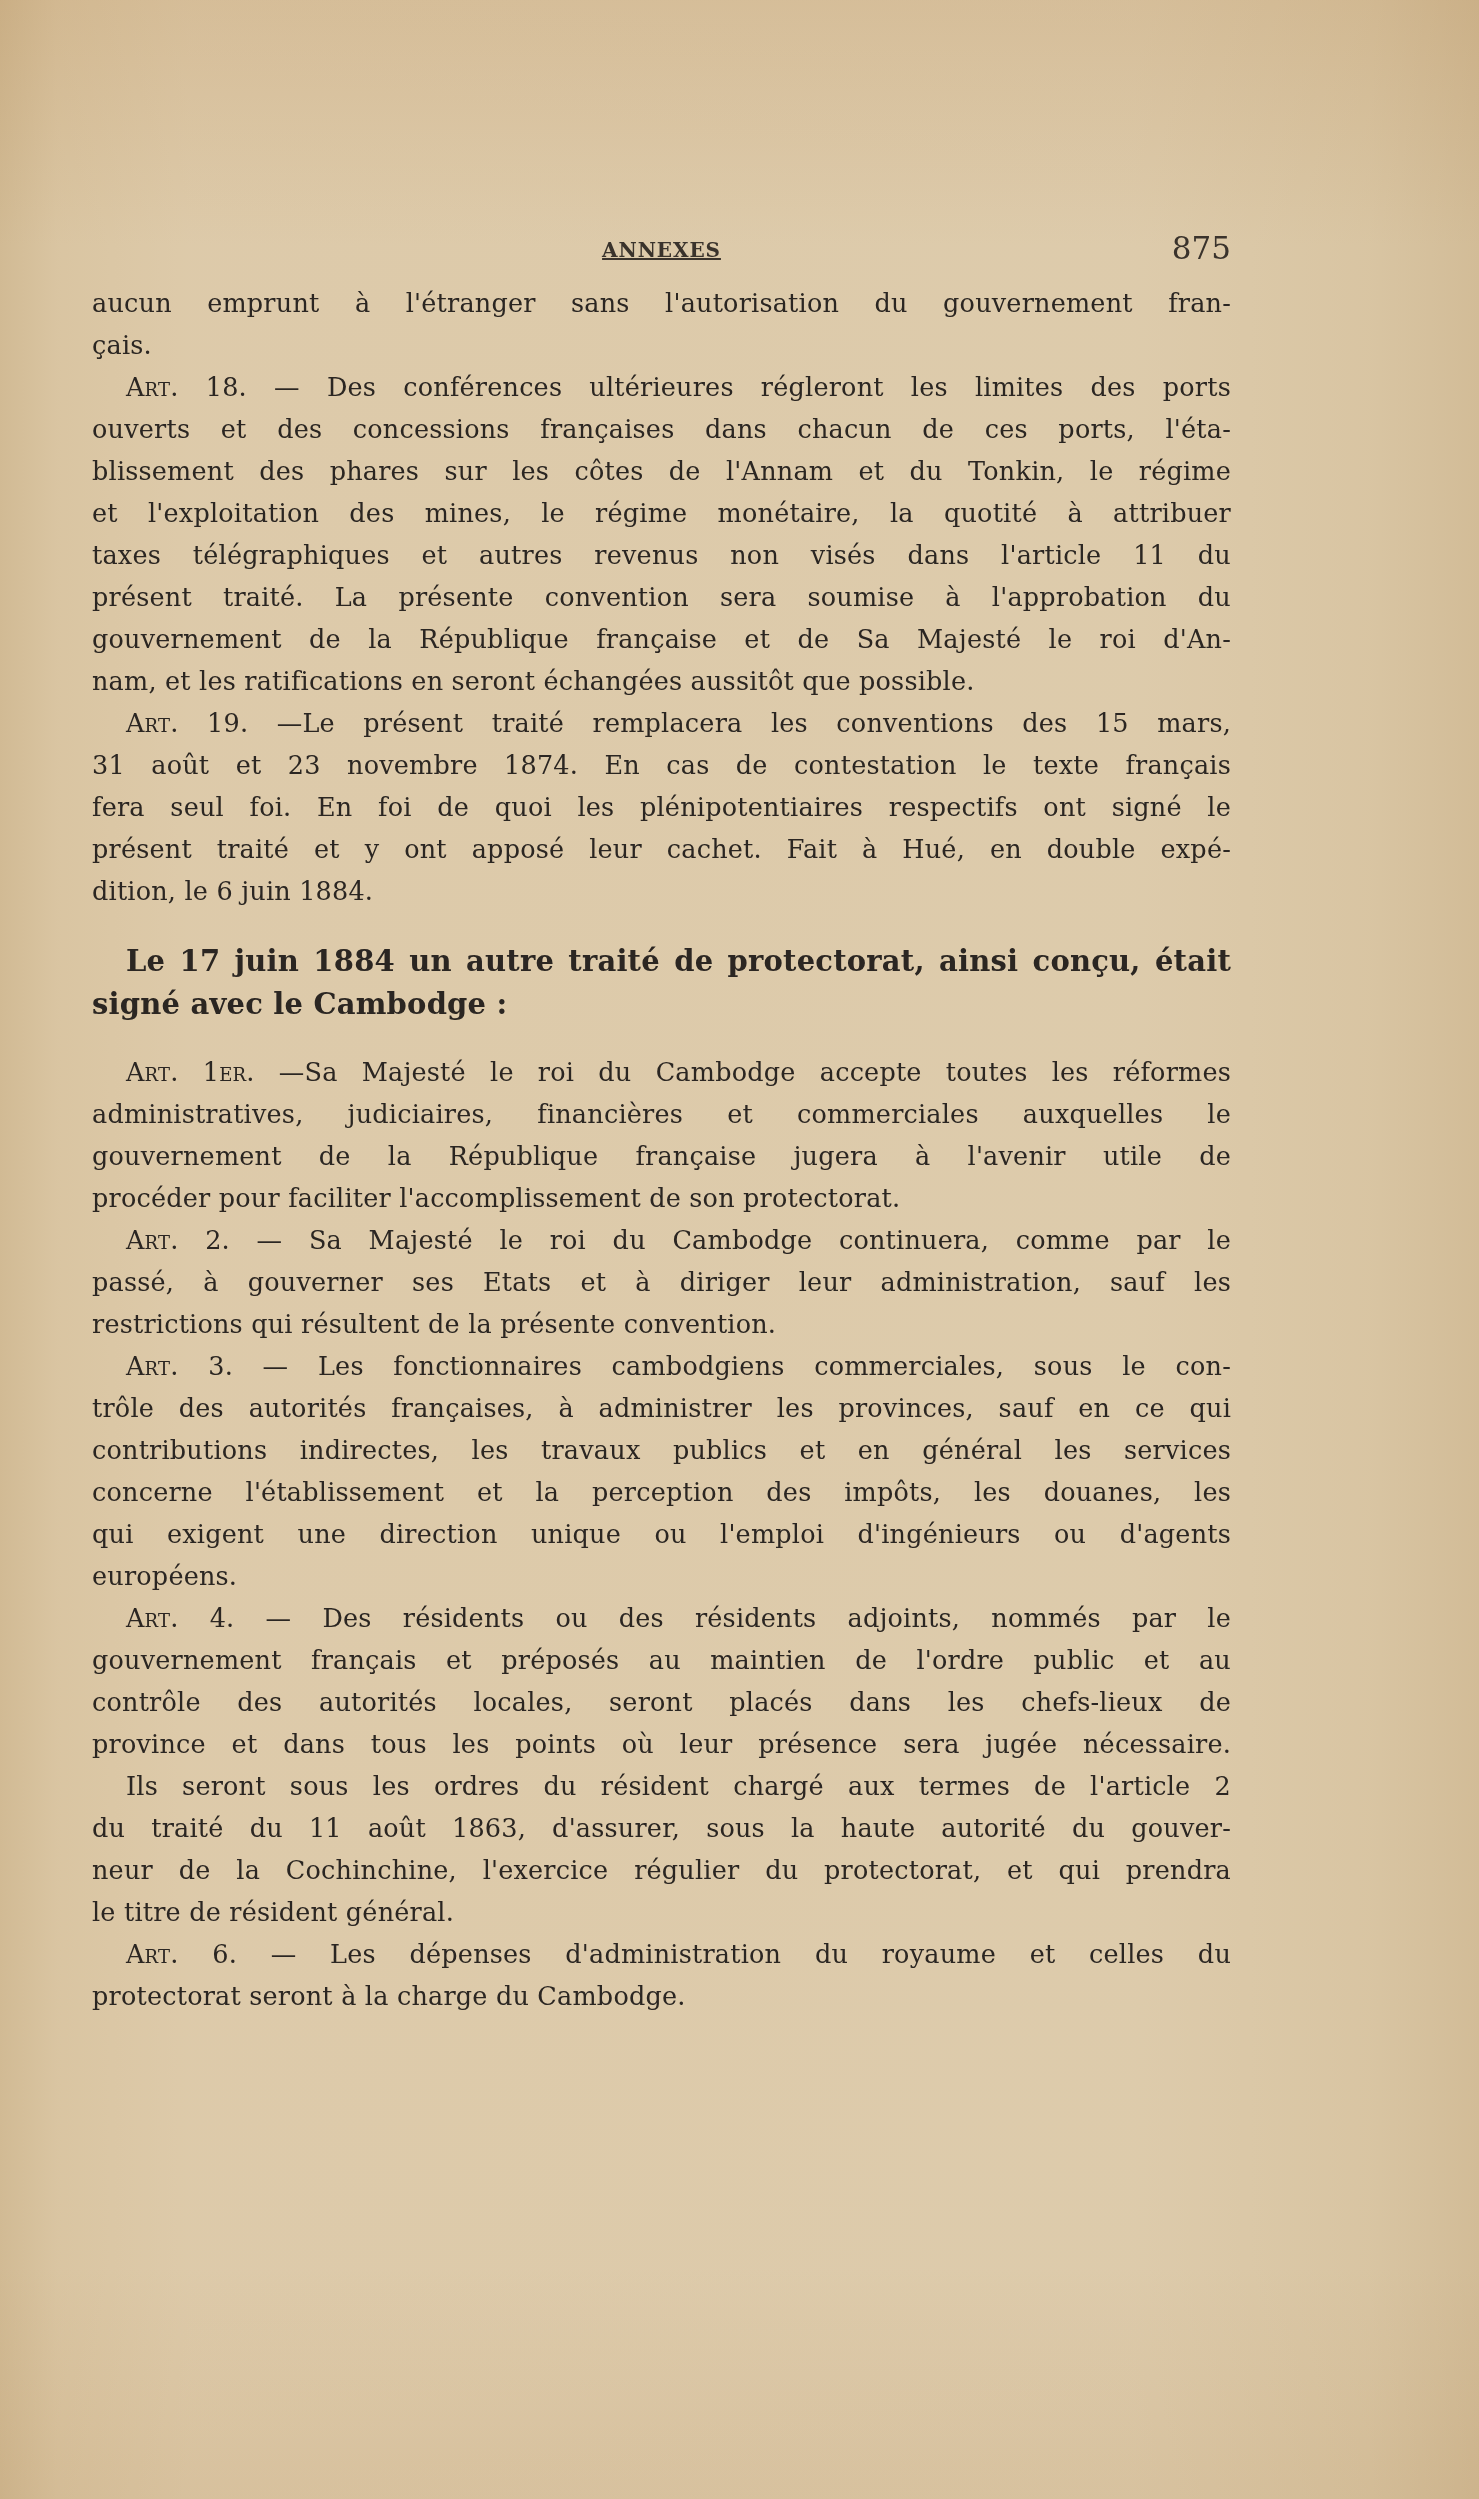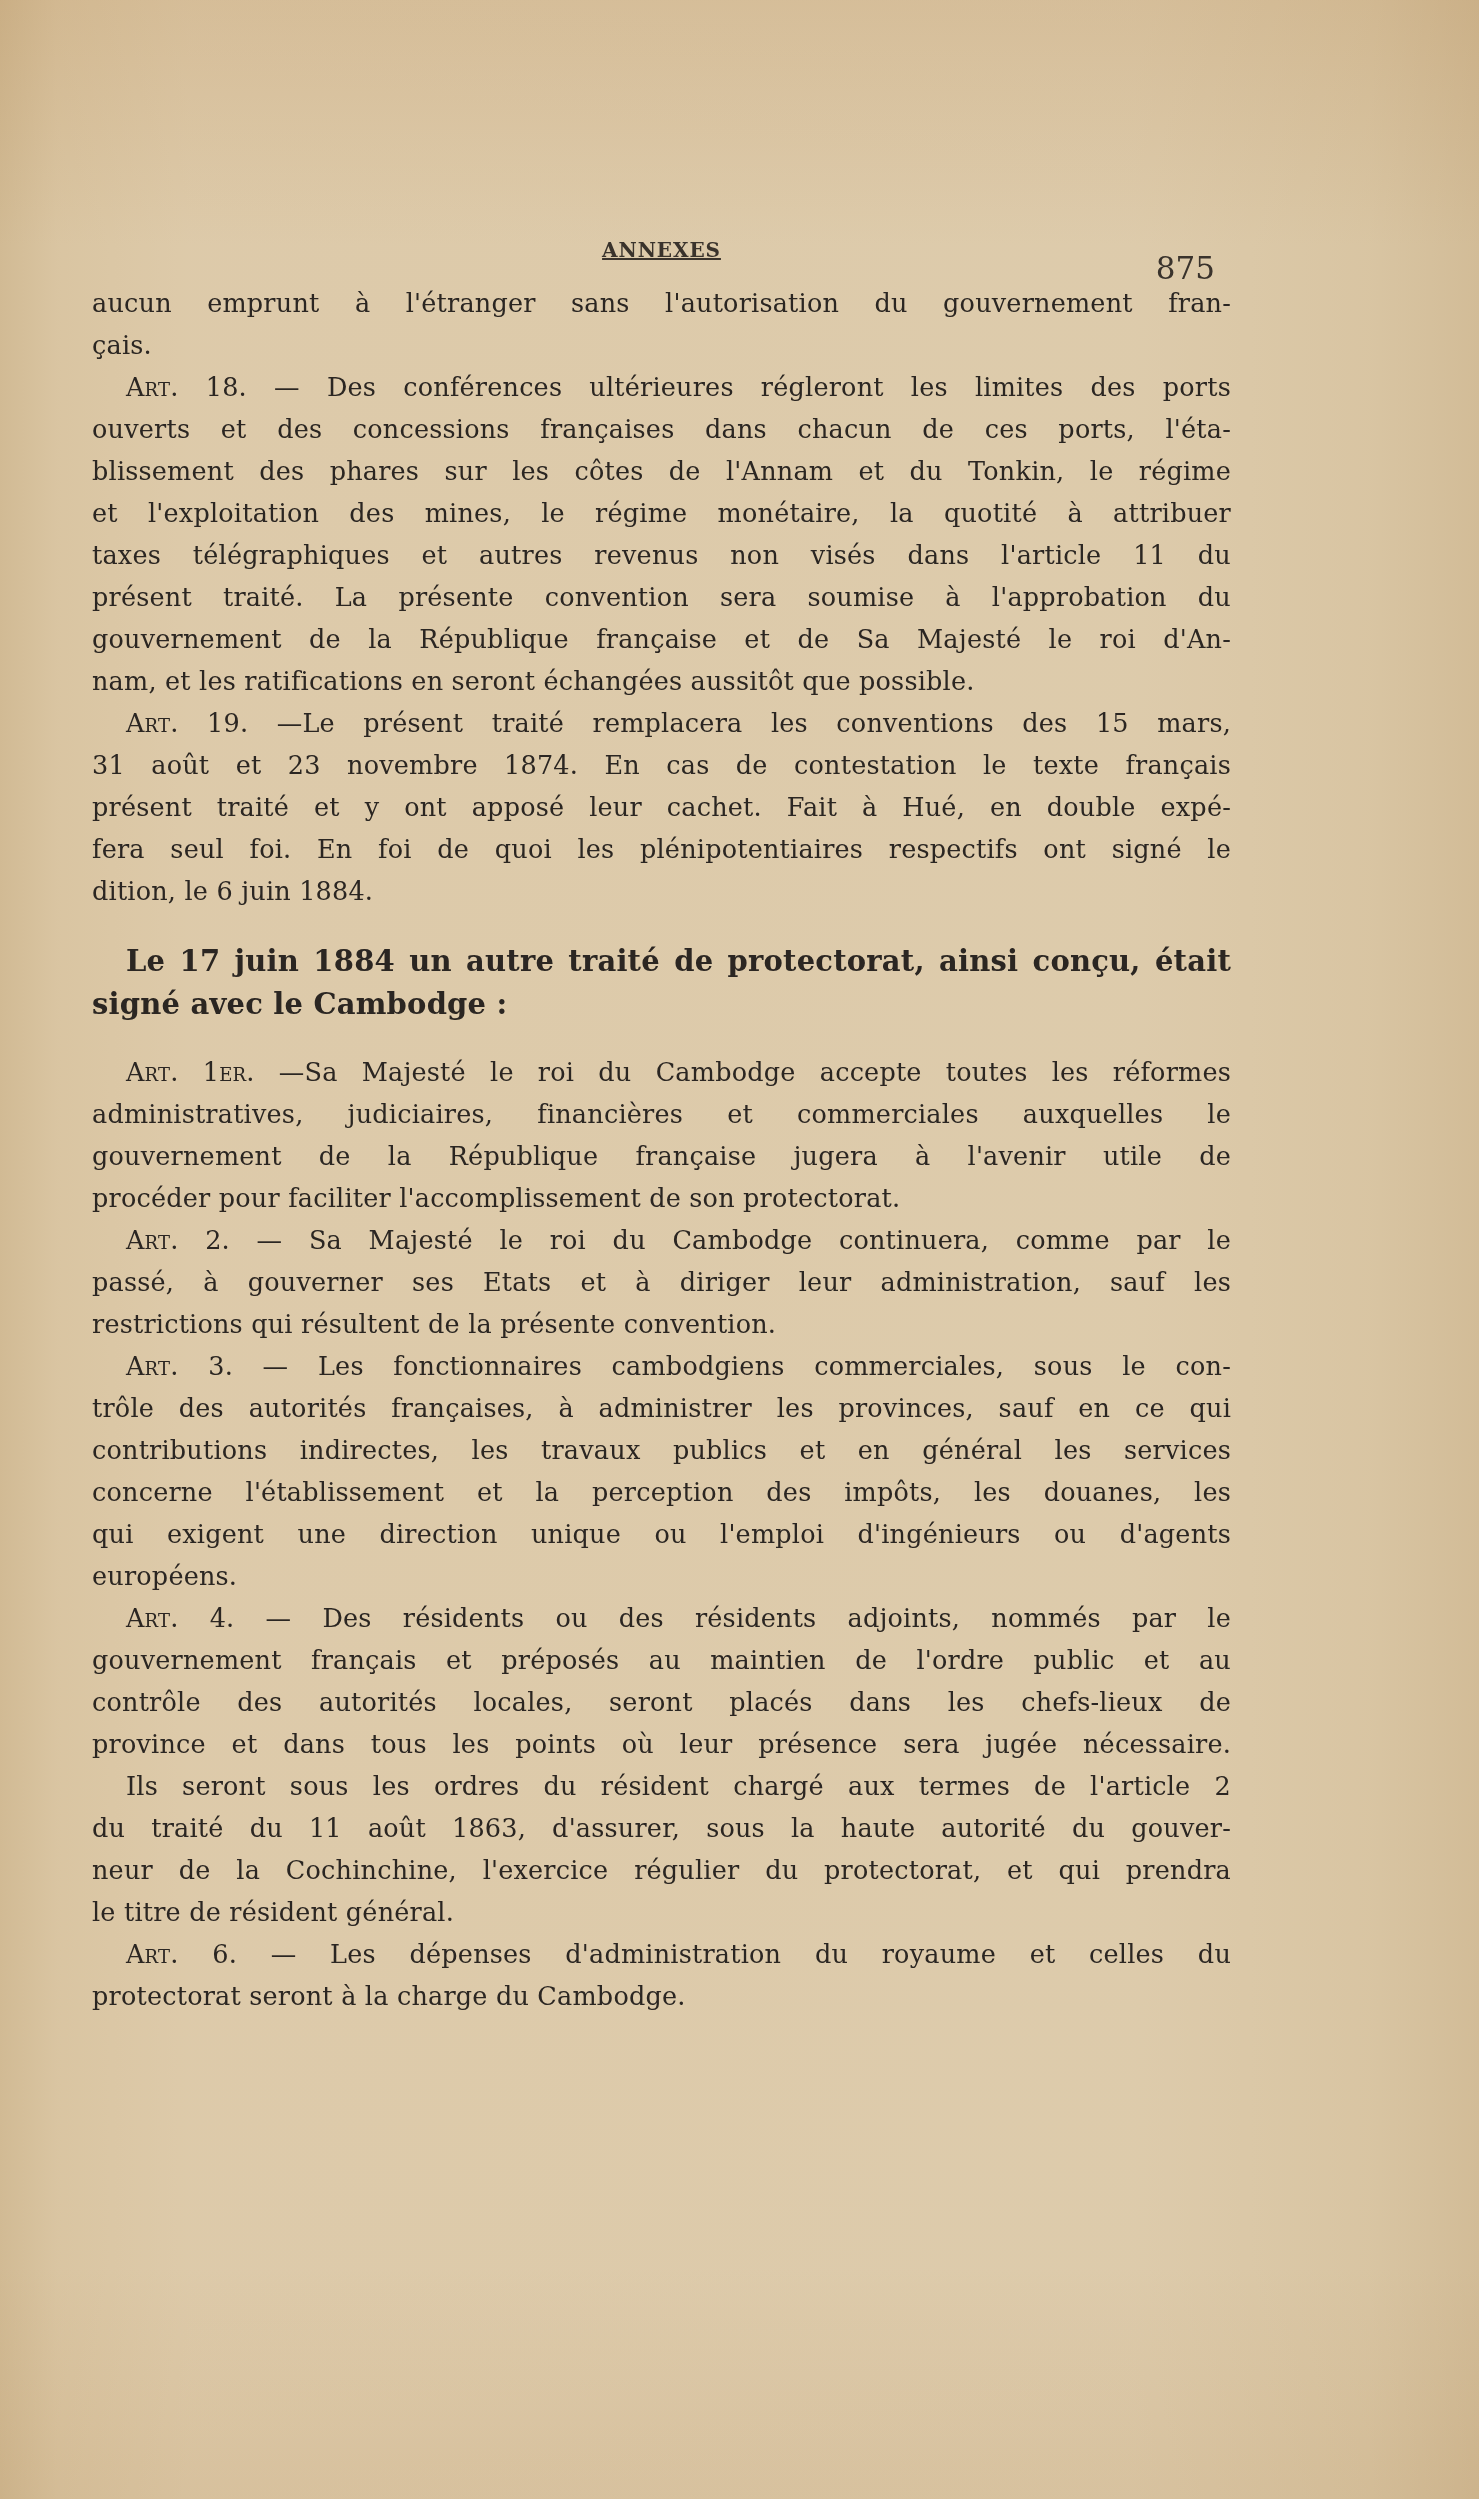--- a/index.html
+++ b/index.html
@@ -17,22 +17,22 @@
   .page { position: absolute; left: 0; top: 0; width: 1479px; height: 2500px; }
   .running-head {
     position: absolute; top: 230px; left: 92px; width: 1139px; height: 32px;
   }
   .running-title {
     position: absolute; left: 0; right: 0; text-align: center;
     font-size: 20px; letter-spacing: 0.9px; font-weight: bold;
     top: 7.6px; color: #3a332c; text-decoration: underline;
   }
   .page-number {
-    position: absolute; right: 16px; top: 0;
-    font-size: 31px; color: #3a332c; margin-top: 20px;
+    position: absolute; right: 0; top: 0;
+    font-size: 31px; color: #3a332c;
   }
   .body-text { position: absolute; left: 92px; top: 282px; width: 1139px; }
   .line {
     display: block; height: 42px; line-height: 42px;
     font-size: 25.5px; white-space: nowrap;
     text-align: justify; text-align-last: justify;
     overflow: hidden;
     letter-spacing: 0.2px;
   }
   .line.last { text-align-last: left; }
@@ -65,22 +65,22 @@
       <span class="line">et l'exploitation des mines, le régime monétaire, la quotité à attribuer</span>
       <span class="line">taxes télégraphiques et autres revenus non visés dans l'article 11 du</span>
       <span class="line">présent traité. La présente convention sera soumise à l'approbation du</span>
       <span class="line">gouvernement de la République française et de Sa Majesté le roi d'An-</span>
       <span class="line last">nam, et les ratifications en seront échangées aussitôt que possible.</span>
     </div>
 
     <div>
       <span class="line indent"><span class="art">Art. 19.</span> <span>—Le présent traité remplacera les conventions des 15 mars,</span></span>
       <span class="line">31 août et 23 novembre 1874. En cas de contestation le texte français</span>
+      <span class="line">fera seul foi. En foi de quoi les plénipotentiaires respectifs ont signé le</span>
       <span class="line">présent traité et y ont apposé leur cachet. Fait à Hué, en double expé-</span>
-      <span class="line">fera seul foi. En foi de quoi les plénipotentiaires respectifs ont signé le</span>
       <span class="line last">dition, le 6 juin 1884.</span>
     </div>
 
     <div class="heading-para">
       <span class="line indent">Le 17 juin 1884 un autre traité de protectorat, ainsi conçu, était</span>
       <span class="line last">signé avec le Cambodge :</span>
     </div>
 
     <div>
       <span class="line indent"><span class="art">Art. 1er.</span> <span>—Sa Majesté le roi du Cambodge accepte toutes les réformes</span></span>

